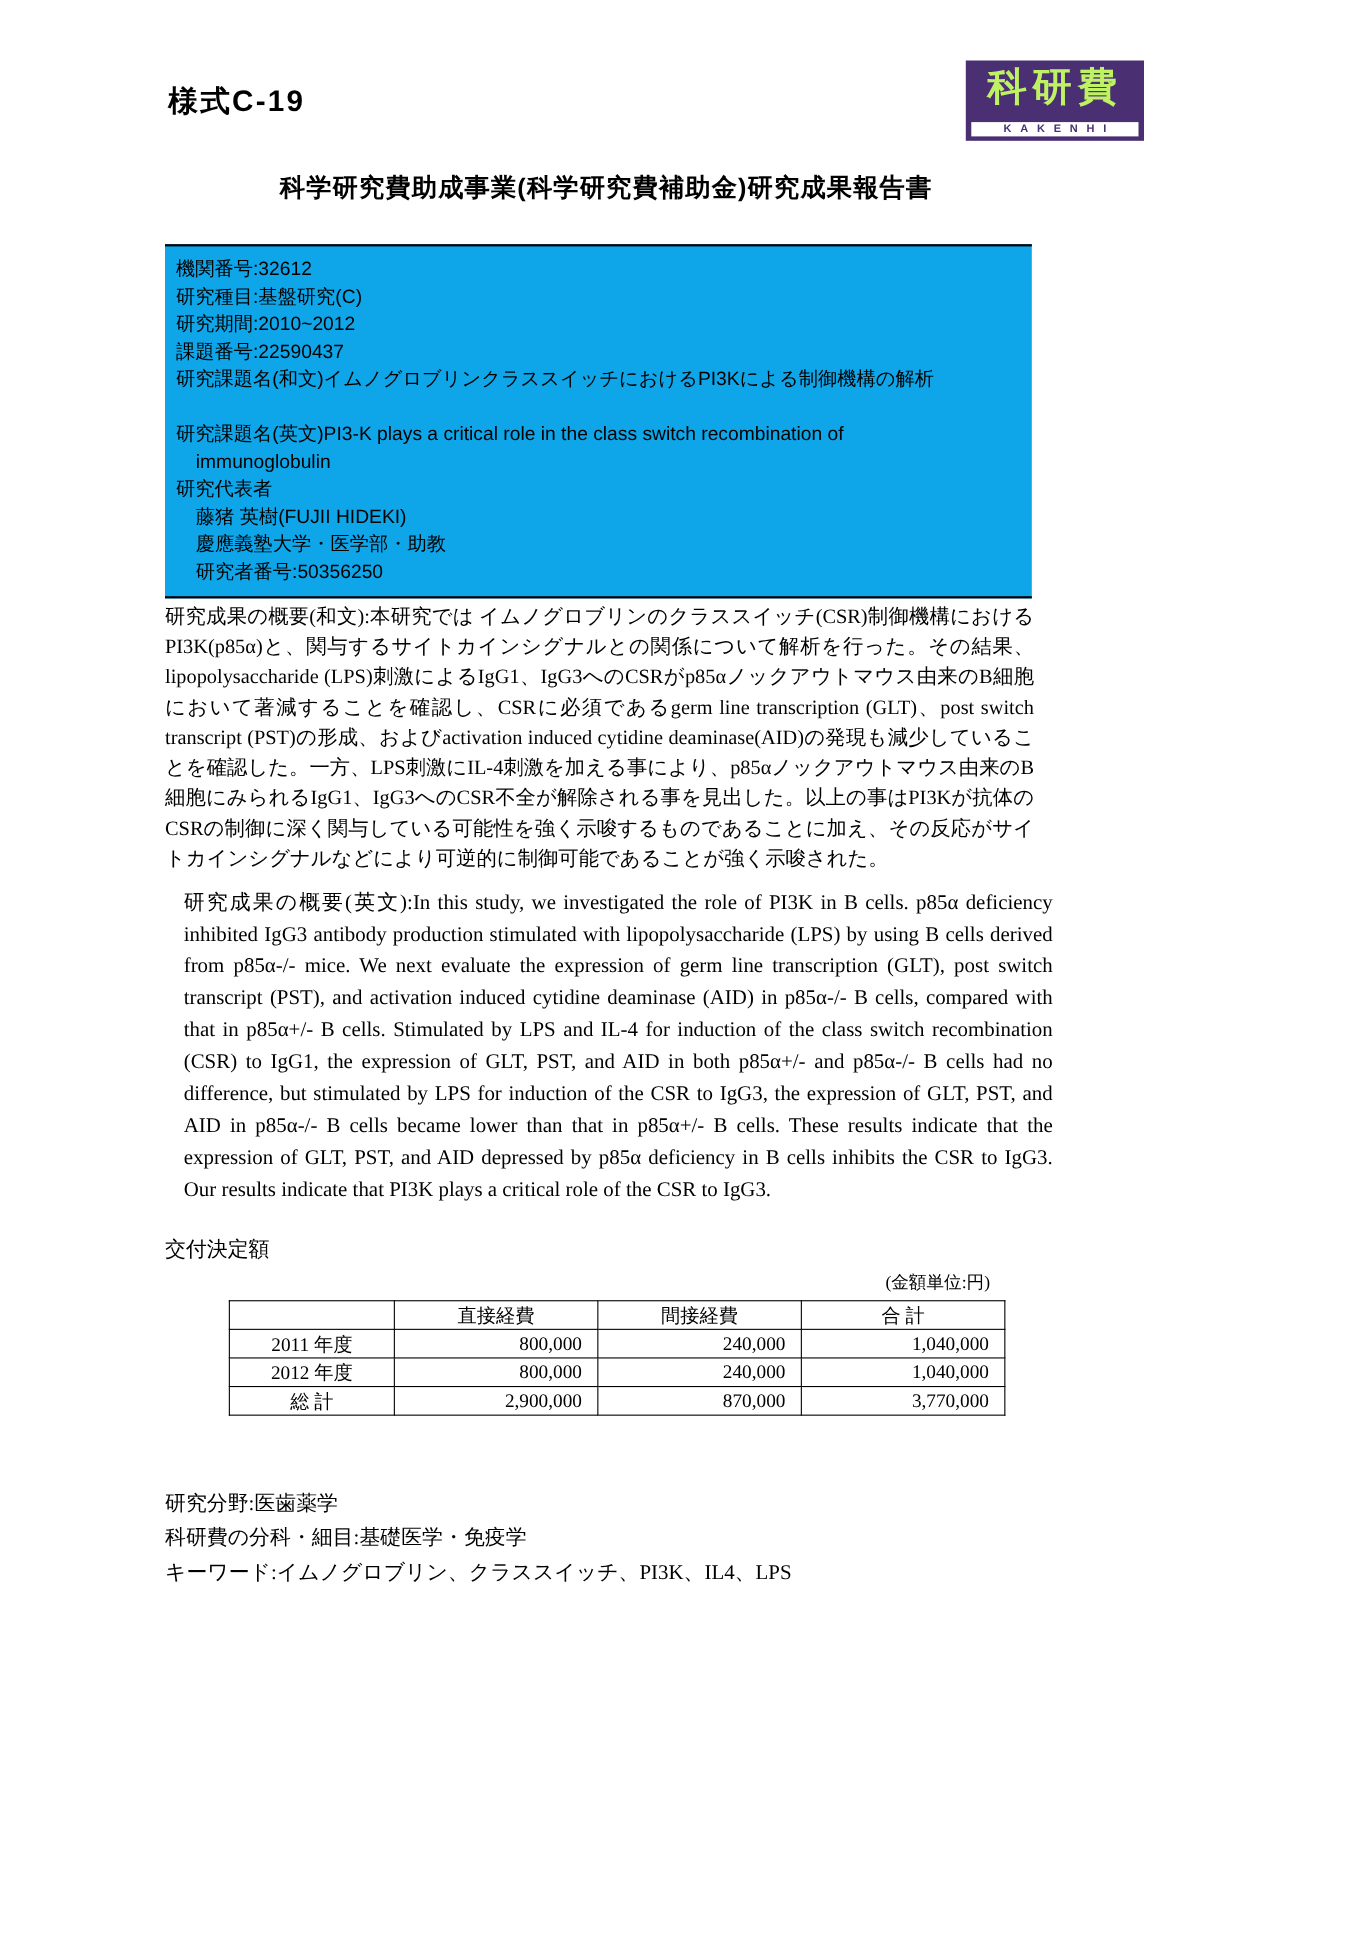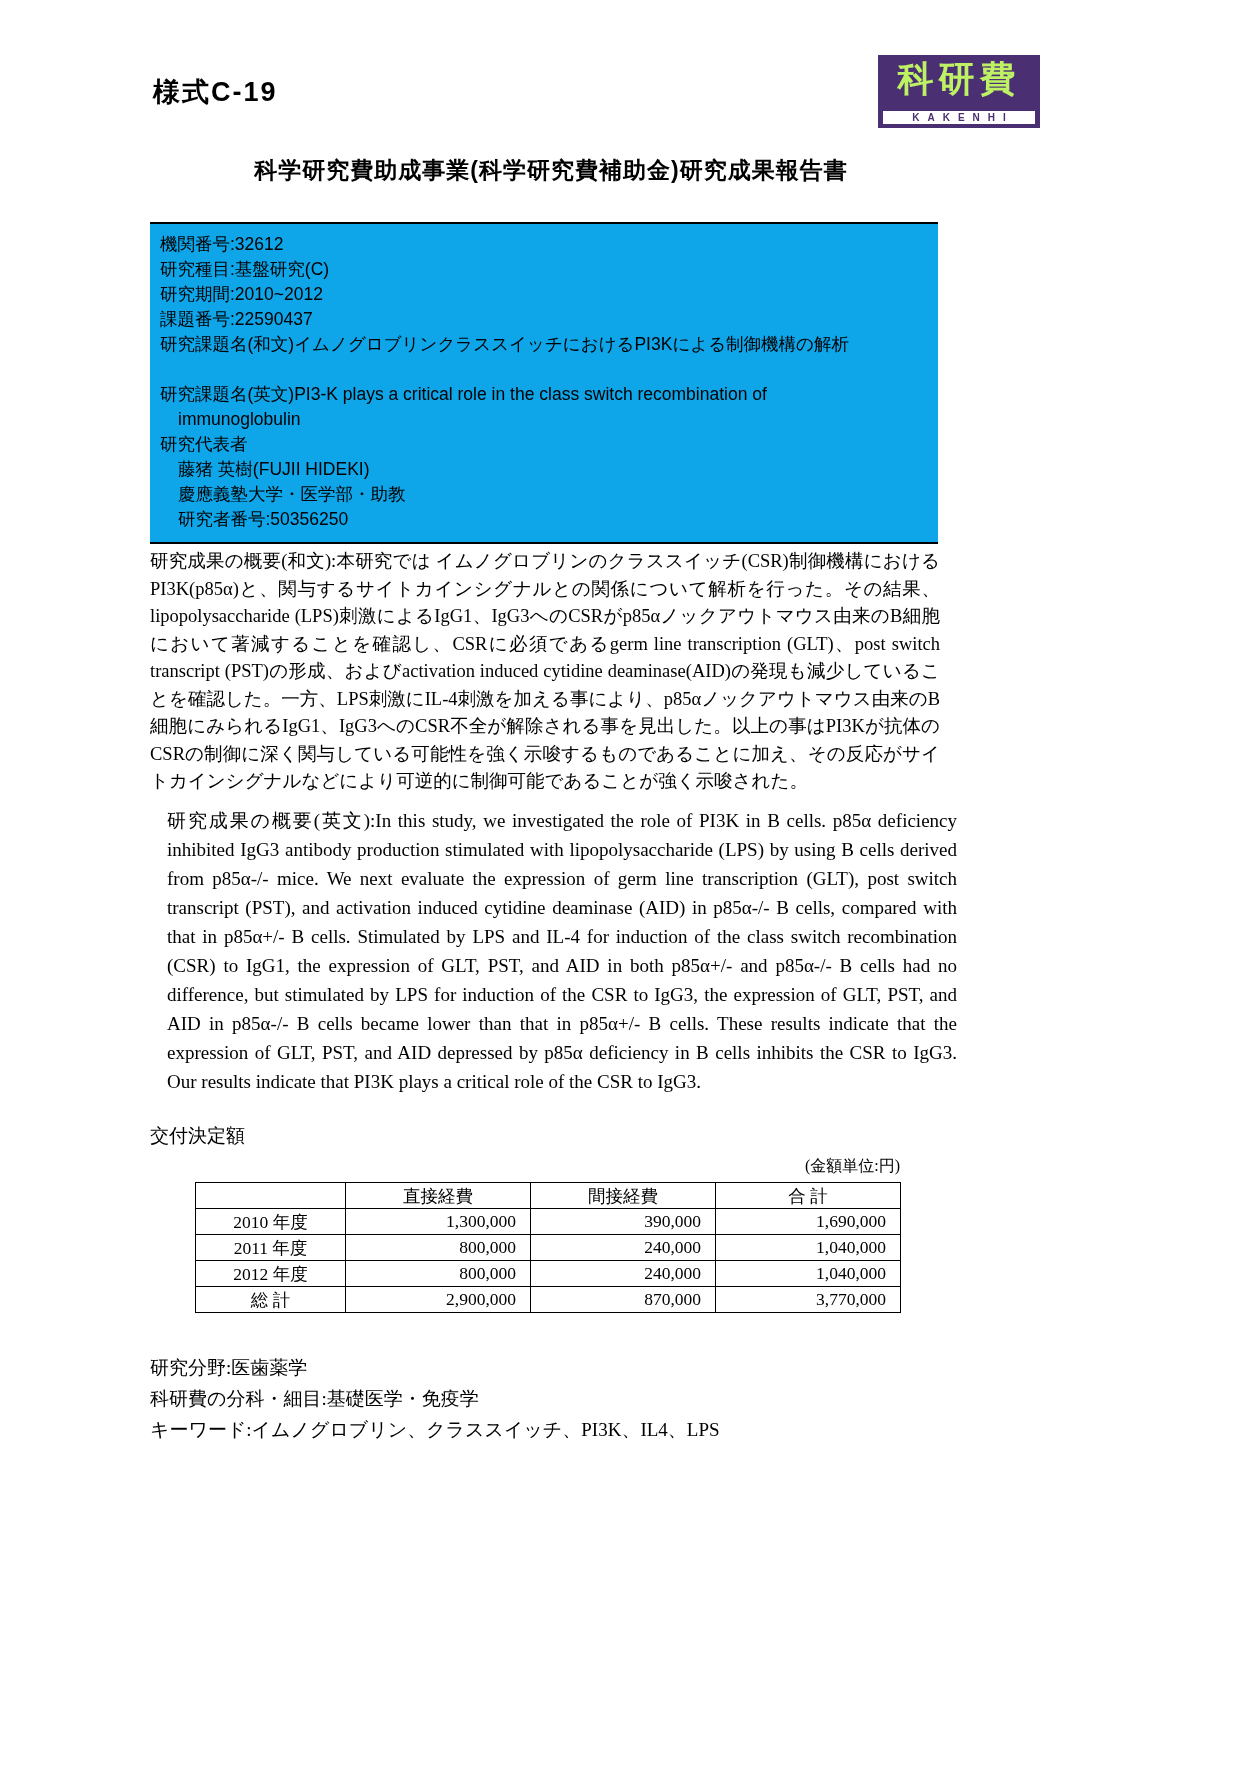--- a/index.html
+++ b/index.html
@@ -62,21 +62,21 @@
     text-align: justify;
   }
   .summary-ja { top: 548px; font-size: 18.5px; line-height: 27.5px; }
   .summary-en { top: 806px; font-size: 19px; line-height: 29px; margin-left: 17px; }
   .summary-label { }
 
   .grant-heading { position: absolute; left: 150px; top: 1123px; font-size: 19px; }
   .unit-note { position: absolute; left: 195px; top: 1156px; width: 705px; text-align: right; font-size: 16px; }
 
   .grant-table {
-    position: absolute; left: 195px; top: 1182px; width: 705px;
+    position: absolute; left: 208px; top: 1182px; width: 705px;
     border-collapse: collapse; table-layout: fixed;
     font-size: 17.5px;
     border-radius: 23px;
   }
   .grant-table td {
     border: 1px solid #000; height: 26px; padding: 0 10px;
     overflow: hidden; white-space: nowrap;
   }
   .grant-table td.lbl { width: 150px; text-align: center; }
   .grant-table td.hdr { width: 185px; text-align: center; }
@@ -123,26 +123,20 @@
 
   <table class="grant-table">
     <tbody>
       <tr>
         <td class="lbl"></td>
         <td class="hdr">直接経費</td>
         <td class="hdr">間接経費</td>
         <td class="hdr">合 計</td>
       </tr>
       <tr>
-        <td class="lbl">2010 年度</td>
-        <td class="num">1,300,000</td>
-        <td class="num">390,000</td>
-        <td class="num">1,690,000</td>
-      </tr>
-      <tr>
         <td class="lbl">2011 年度</td>
         <td class="num">800,000</td>
         <td class="num">240,000</td>
         <td class="num">1,040,000</td>
       </tr>
       <tr>
         <td class="lbl">2012 年度</td>
         <td class="num">800,000</td>
         <td class="num">240,000</td>
         <td class="num">1,040,000</td>

